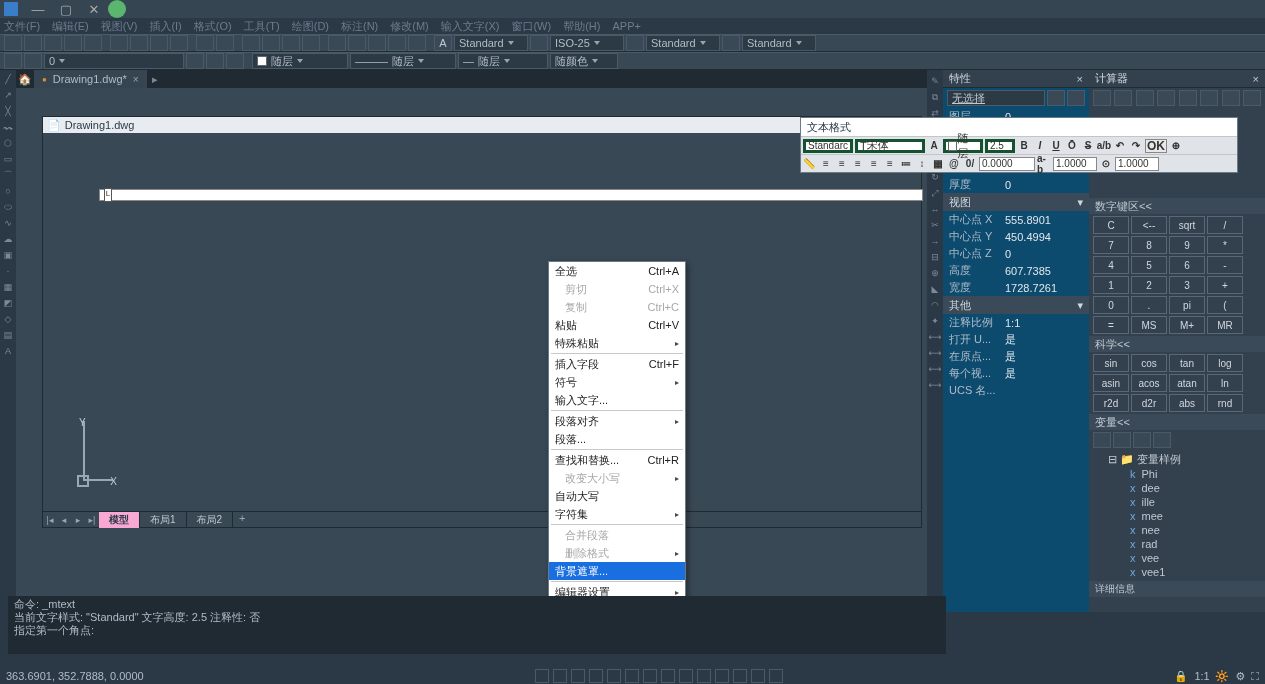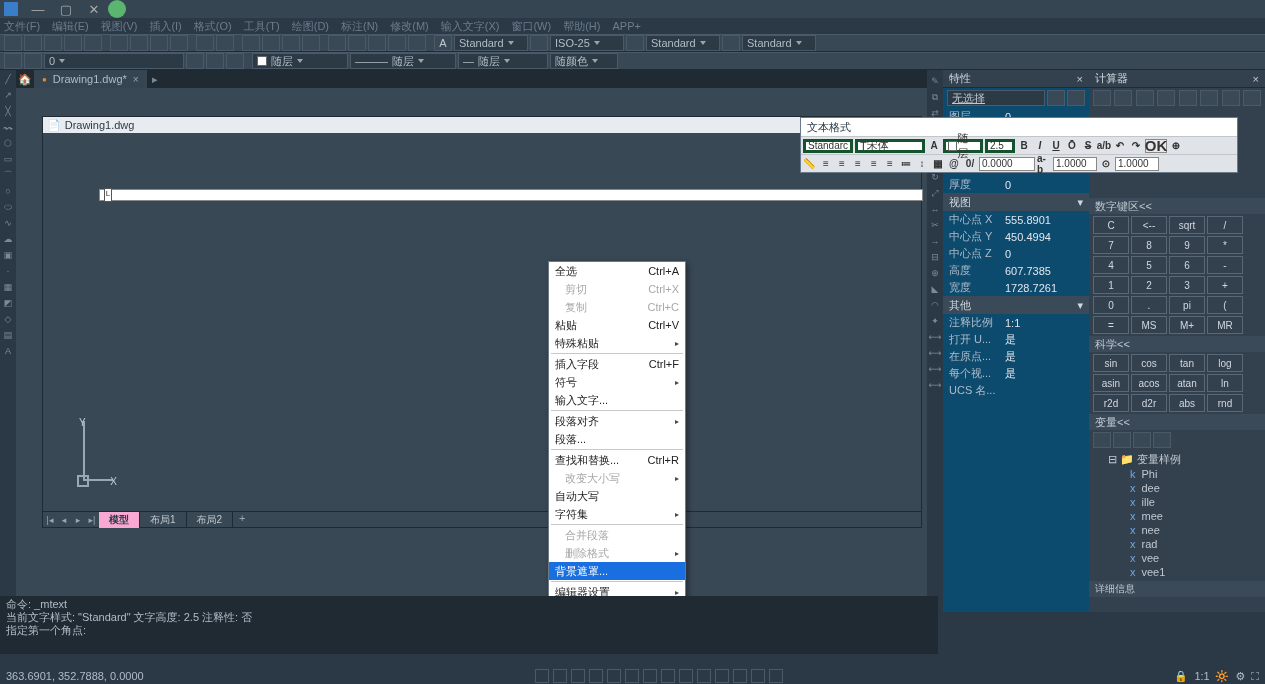--- a/index.html
+++ b/index.html
@@ -72,21 +72,21 @@
 .calcrow { height: 20px; display: flex; align-items: center; justify-content: space-between; padding: 0 4px; gap: 2px; }
 .calcsect { height: 16px; display: flex; align-items: center; padding: 0 6px; font-size: 10px; background: #3a4a58; }
 .keypad { display: flex; flex-wrap: wrap; gap: 2px; padding: 2px 4px; }
 .kbtn { width: 36px; height: 18px; border: 1px solid #586876; background: #33414e; display: flex; align-items: center; justify-content: center; font-size: 10px; color: #d0d8e0; }
 .varlist { padding: 2px 8px; font-size: 10px; margin-left: 11px; }
 .varlist .folder { color: #e6b068; }
 .varlist .item { padding-left: 22px; display: flex; gap: 6px; height: 14px; align-items: center; }
 .varlist .k { color: #6ea8e0; }
 .varlist .x { color: #6ea8e0; }
 
-.cmdarea { position: absolute; left: 0; width: 938px; top: 596px; height: 58px; background: #1f2a33; color: #b0bcc8; font-size: 10px; padding: 2px 6px; }
+.cmdarea { position: absolute; left: 8px; width: 938px; top: 596px; height: 58px; background: #1f2a33; color: #b0bcc8; font-size: 10px; padding: 2px 6px; }
 .cmdarea div { line-height: 13px; }
 
 .statusbar { position: absolute; left: 0; right: 0; bottom: 0; height: 16px; background: #2b3946; display: flex; align-items: center; padding: 0 6px; color: #b0bcc8; font-size: 10px; justify-content: space-between; }
 .statusbar .sbtns { display: flex; gap: 4px; }
 .sbico { width: 14px; height: 14px; border: 1px solid #4a5a68; }
 
 .ctxmenu { position: absolute; top: 261px; left: 548px; width: 138px; background: #fff; border: 1px solid #6a7a88; box-shadow: 2px 2px 6px rgba(0,0,0,0.4); }
 .ctxmenu .mi { height: 18px; display: flex; align-items: center; justify-content: space-between; padding: 0 6px; font-size: 11px; color: #222; gap: 16px; }
 .ctxmenu .mi.disabled { color: #a8a8a8; padding-left: 16px; }
 .ctxmenu .mi.hl { background: #1a6fe0; color: #fff; }
@@ -499,21 +499,21 @@
       </div>
     <div class="tinysel" style="width:30px">2.5</div>
     <div class="tinybtn" style="font-weight:bold">B</div>
     <div class="tinybtn" style="font-style:italic">I</div>
     <div class="tinybtn" style="text-decoration:underline">U</div>
     <div class="tinybtn">Ō</div>
     <div class="tinybtn" style="text-decoration:line-through">S</div>
     <div class="tinybtn">a/b</div>
     <div class="tinybtn">↶</div>
     <div class="tinybtn">↷</div>
-    <div class="tinybtn" style="width:22px;border:1px solid #888;background:#e8e8e8;font-size:15px">OK</div>
+    <div class="tinybtn" style="width:22px;border:1px solid #888;background:#e8e8e8;font-size:12px">OK</div>
     <div class="tinybtn">⊕</div>
   </div>
   <div class="tprow">
     <div class="tinybtn">📏</div>
     <div class="tinybtn">≡</div>
     <div class="tinybtn">≡</div>
     <div class="tinybtn">≡</div>
     <div class="tinybtn">≡</div>
     <div class="tinybtn">≡</div>
     <div class="tinybtn">≔</div>

